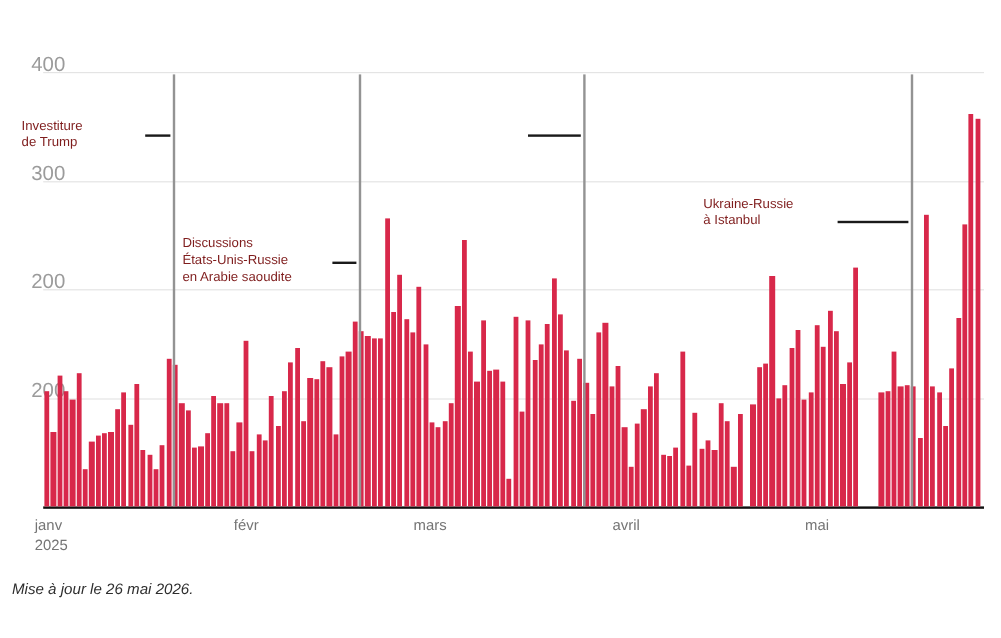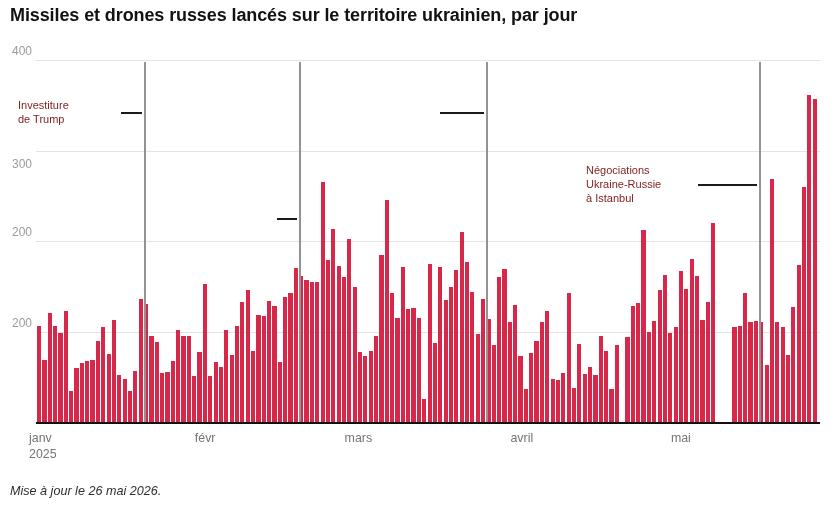--- a/index.html
+++ b/index.html
@@ -5,45 +5,44 @@
   html,body{margin:0;padding:0;background:#fff;}
   .canvas{
     position:relative;width:834px;height:532px;background:#ffffff;
     font-family:"Liberation Sans",sans-serif;overflow:hidden;
   }
   .chart-title{
     position:absolute;left:10px;top:5px;font-size:18px;font-weight:700;
     color:#121212;letter-spacing:-0.1px;white-space:nowrap;
   }
   .gridline{position:absolute;left:36px;width:784px;height:1px;background:#e4e4e4;}
-  .ytick{position:absolute;left:12px;font-size:12px;color:#9b9b9b;}
+  .ytick{position:absolute;left:26px;font-size:17px;color:#9b9b9b;}
   .baseline{position:absolute;left:36px;width:784px;height:2px;background:#101010;top:422px;}
   .bar{position:absolute;background:#d8284a;}
   .eventline{position:absolute;width:2px;background:#939393;top:62px;height:360px;}
   .ann{position:absolute;font-size:11px;line-height:14px;color:#7f1d1d;}
   .conn{position:absolute;height:1.5px;background:#1a1a1a;}
   .mlabel{position:absolute;top:431px;font-size:12.4px;color:#757575;}
   .yearlabel{position:absolute;top:447px;font-size:12.4px;color:#757575;}
   .footer-updated{position:absolute;left:10px;top:484px;font-style:italic;font-size:12.6px;color:#2e2e2e;}
   .footer-credit{position:absolute;left:10px;top:503px;font-size:12.4px;color:#8a8a8a;}
 </style>
 </head>
 <body>
 
 <div class="canvas">
-  <div class="chart-title">Missiles et drones russes lancés sur le territoire ukrainien, par jour</div>
   <div id="plot"></div>
   <div class="baseline"></div>
   <div class="footer-updated">Mise à jour le 26 mai 2026.</div>
 <div class="gridline" style="top: 331.5px;"></div>
     <div class="ytick" style="top: 315.5px;">200</div>
     <div class="gridline" style="top: 241px;"></div>
     <div class="ytick" style="top: 225px;">200</div>
     <div class="gridline" style="top: 150.5px;"></div>
-    <div class="ytick" style="top: 134.5px; margin-top: 22px;">300</div>
+    <div class="ytick" style="top: 134.5px;">300</div>
     <div class="gridline" style="top: 60px;"></div>
     <div class="ytick" style="top: 44px;">400</div>
     <div class="bar" style="left: 37px; width: 4.2px; top: 326.07px; height: 95.93px; background: rgb(216, 40, 74);"></div>
     <div class="bar" style="left: 42.3493px; width: 4.2px; top: 360.46px; height: 61.54px; background: rgb(216, 40, 74);"></div>
     <div class="bar" style="left: 47.6986px; width: 4.2px; top: 313.4px; height: 108.6px; background: rgb(216, 40, 74);"></div>
     <div class="bar" style="left: 53.0479px; width: 4.2px; top: 326.07px; height: 95.93px; background: rgb(216, 40, 74);"></div>
     <div class="bar" style="left: 58.3973px; width: 4.2px; top: 333.31px; height: 88.69px; background: rgb(216, 40, 74);"></div>
     <div class="bar" style="left: 63.7466px; width: 4.2px; top: 310.685px; height: 111.315px; background: rgb(216, 40, 74);"></div>
     <div class="bar" style="left: 69.0959px; width: 4.2px; top: 391.23px; height: 30.77px; background: rgb(216, 40, 74);"></div>
     <div class="bar" style="left: 74.4452px; width: 4.2px; top: 367.7px; height: 54.3px; background: rgb(216, 40, 74);"></div>
@@ -187,23 +186,27 @@
     <div class="mlabel" style="left: 510.438px;">avril</div>
     <div class="mlabel" style="left: 670.918px;">mai</div>
     <div class="yearlabel" style="left: 29px;">2025</div>
     <div class="eventline" style="left: 143.986px;"></div>
     <div class="ann" style="left: 18px; width: 140px; top: 98px;">
       <div>Investiture</div>
       <div>de Trump</div>
     </div>
     <div class="conn" style="left: 121px; top: 112px; width: 20.9863px;"></div>
     <div class="eventline" style="left: 299.116px;"></div>
+    <div class="ann" style="left: 152px; width: 140px; top: 196px;">
+      <div>Discussions</div>
+      <div>États-Unis-Russie</div>
+      <div>en Arabie saoudite</div>
+    </div>
     <div class="conn" style="left: 277px; top: 218px; width: 20.1164px;"></div>
     <div class="eventline" style="left: 486.342px;"></div>
     <div class="conn" style="left: 440px; top: 112px; width: 44.3425px;"></div>
     <div class="eventline" style="left: 759.158px;"></div>
     <div class="ann" style="left: 586px; width: 140px; top: 163px;">
-      <div>Négociations</div>
       <div>Ukraine-Russie</div>
       <div>à Istanbul</div>
     </div>
     <div class="conn" style="left: 698px; top: 184px; width: 59.1575px;"></div>
   </div>
 
 </body></html>

